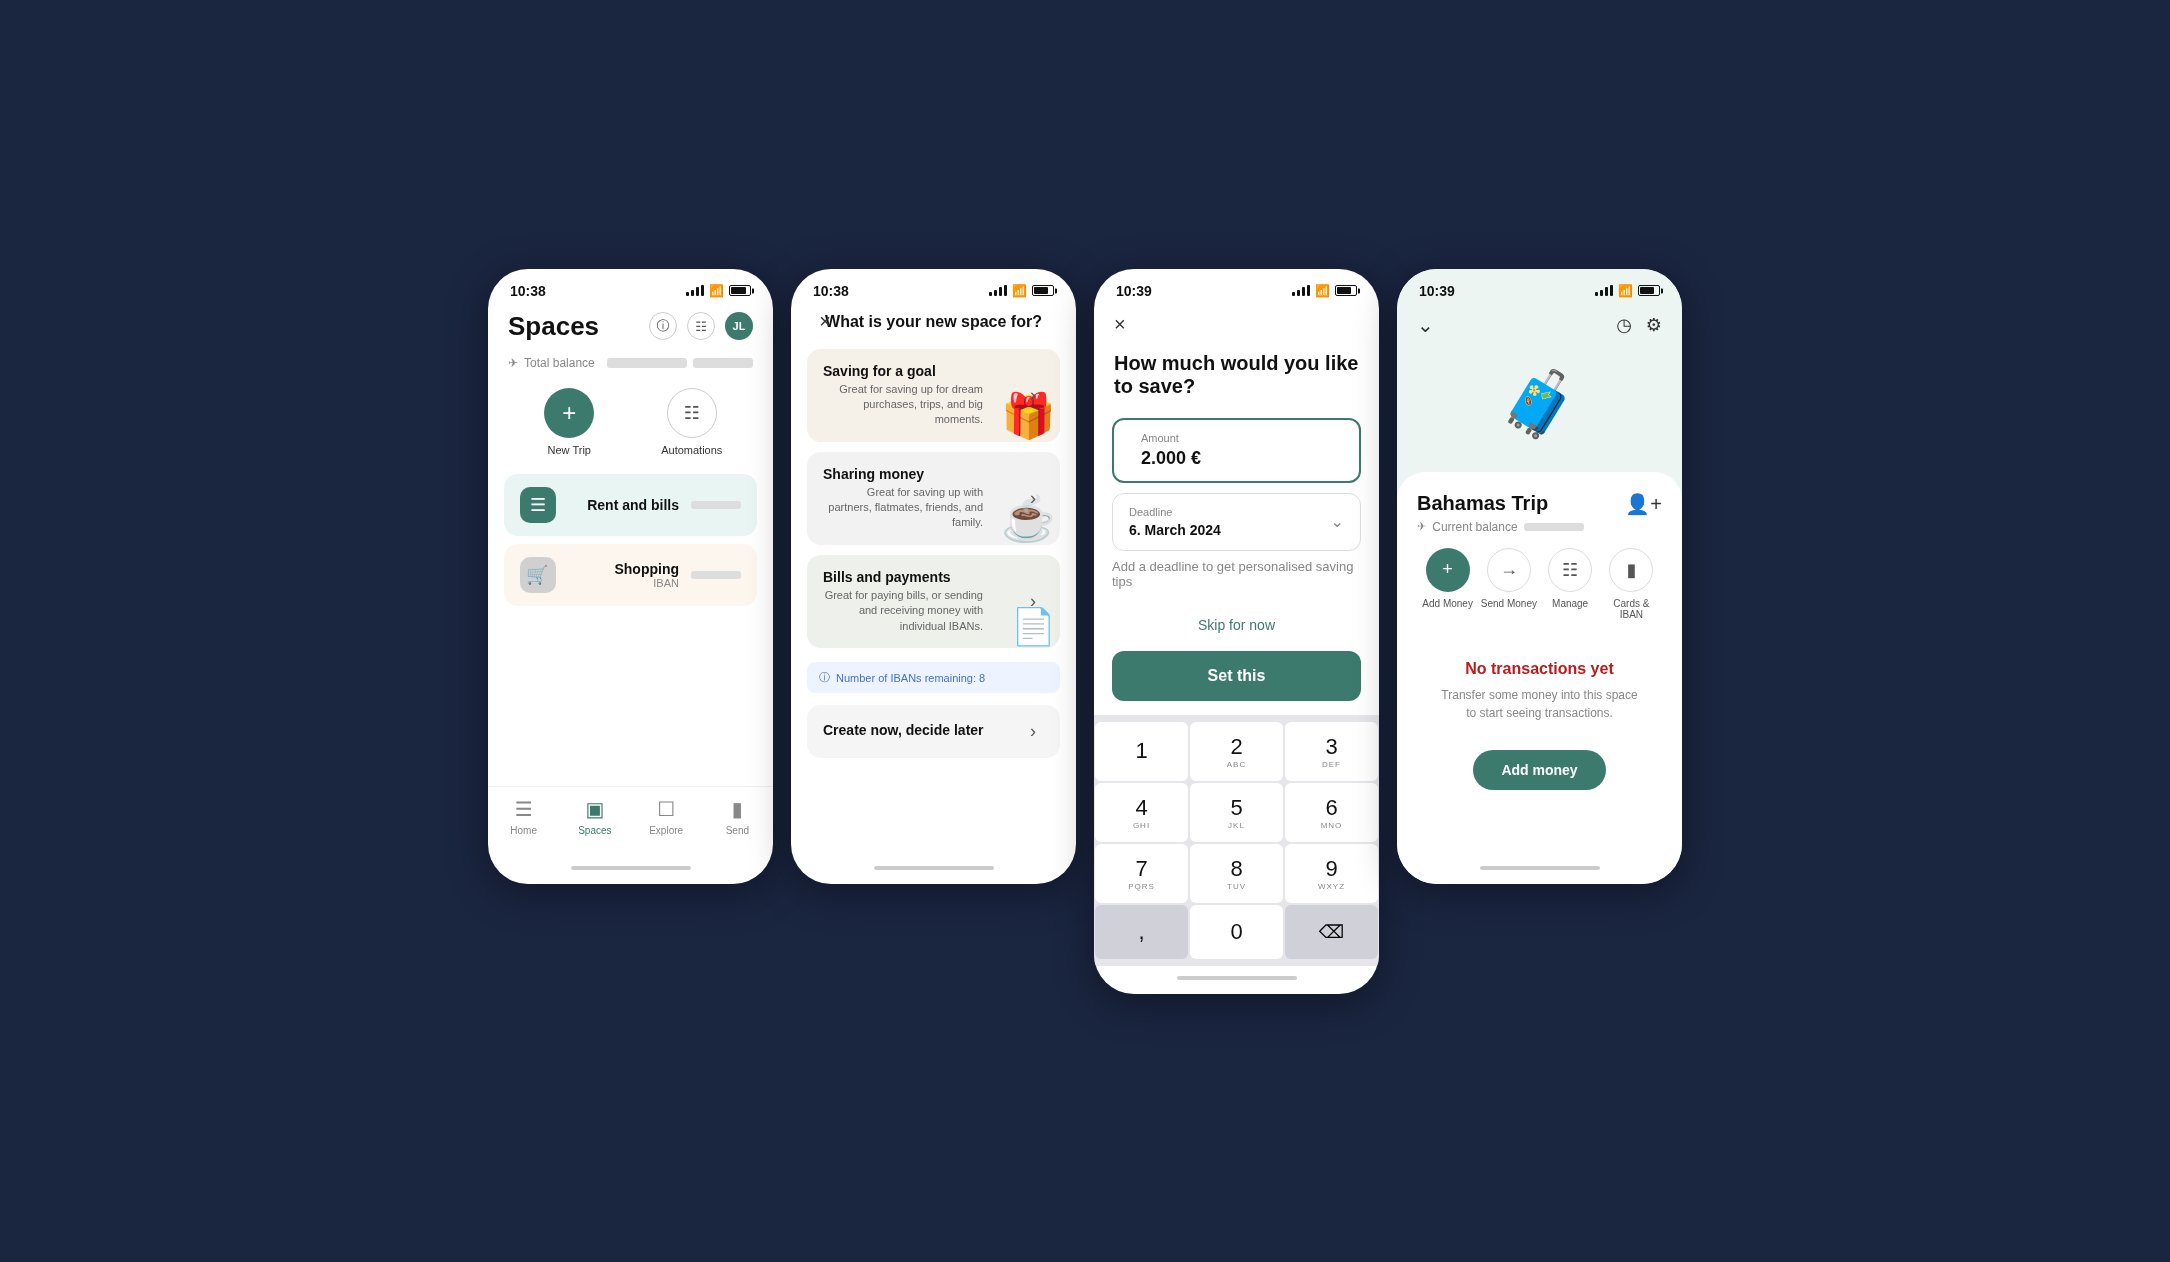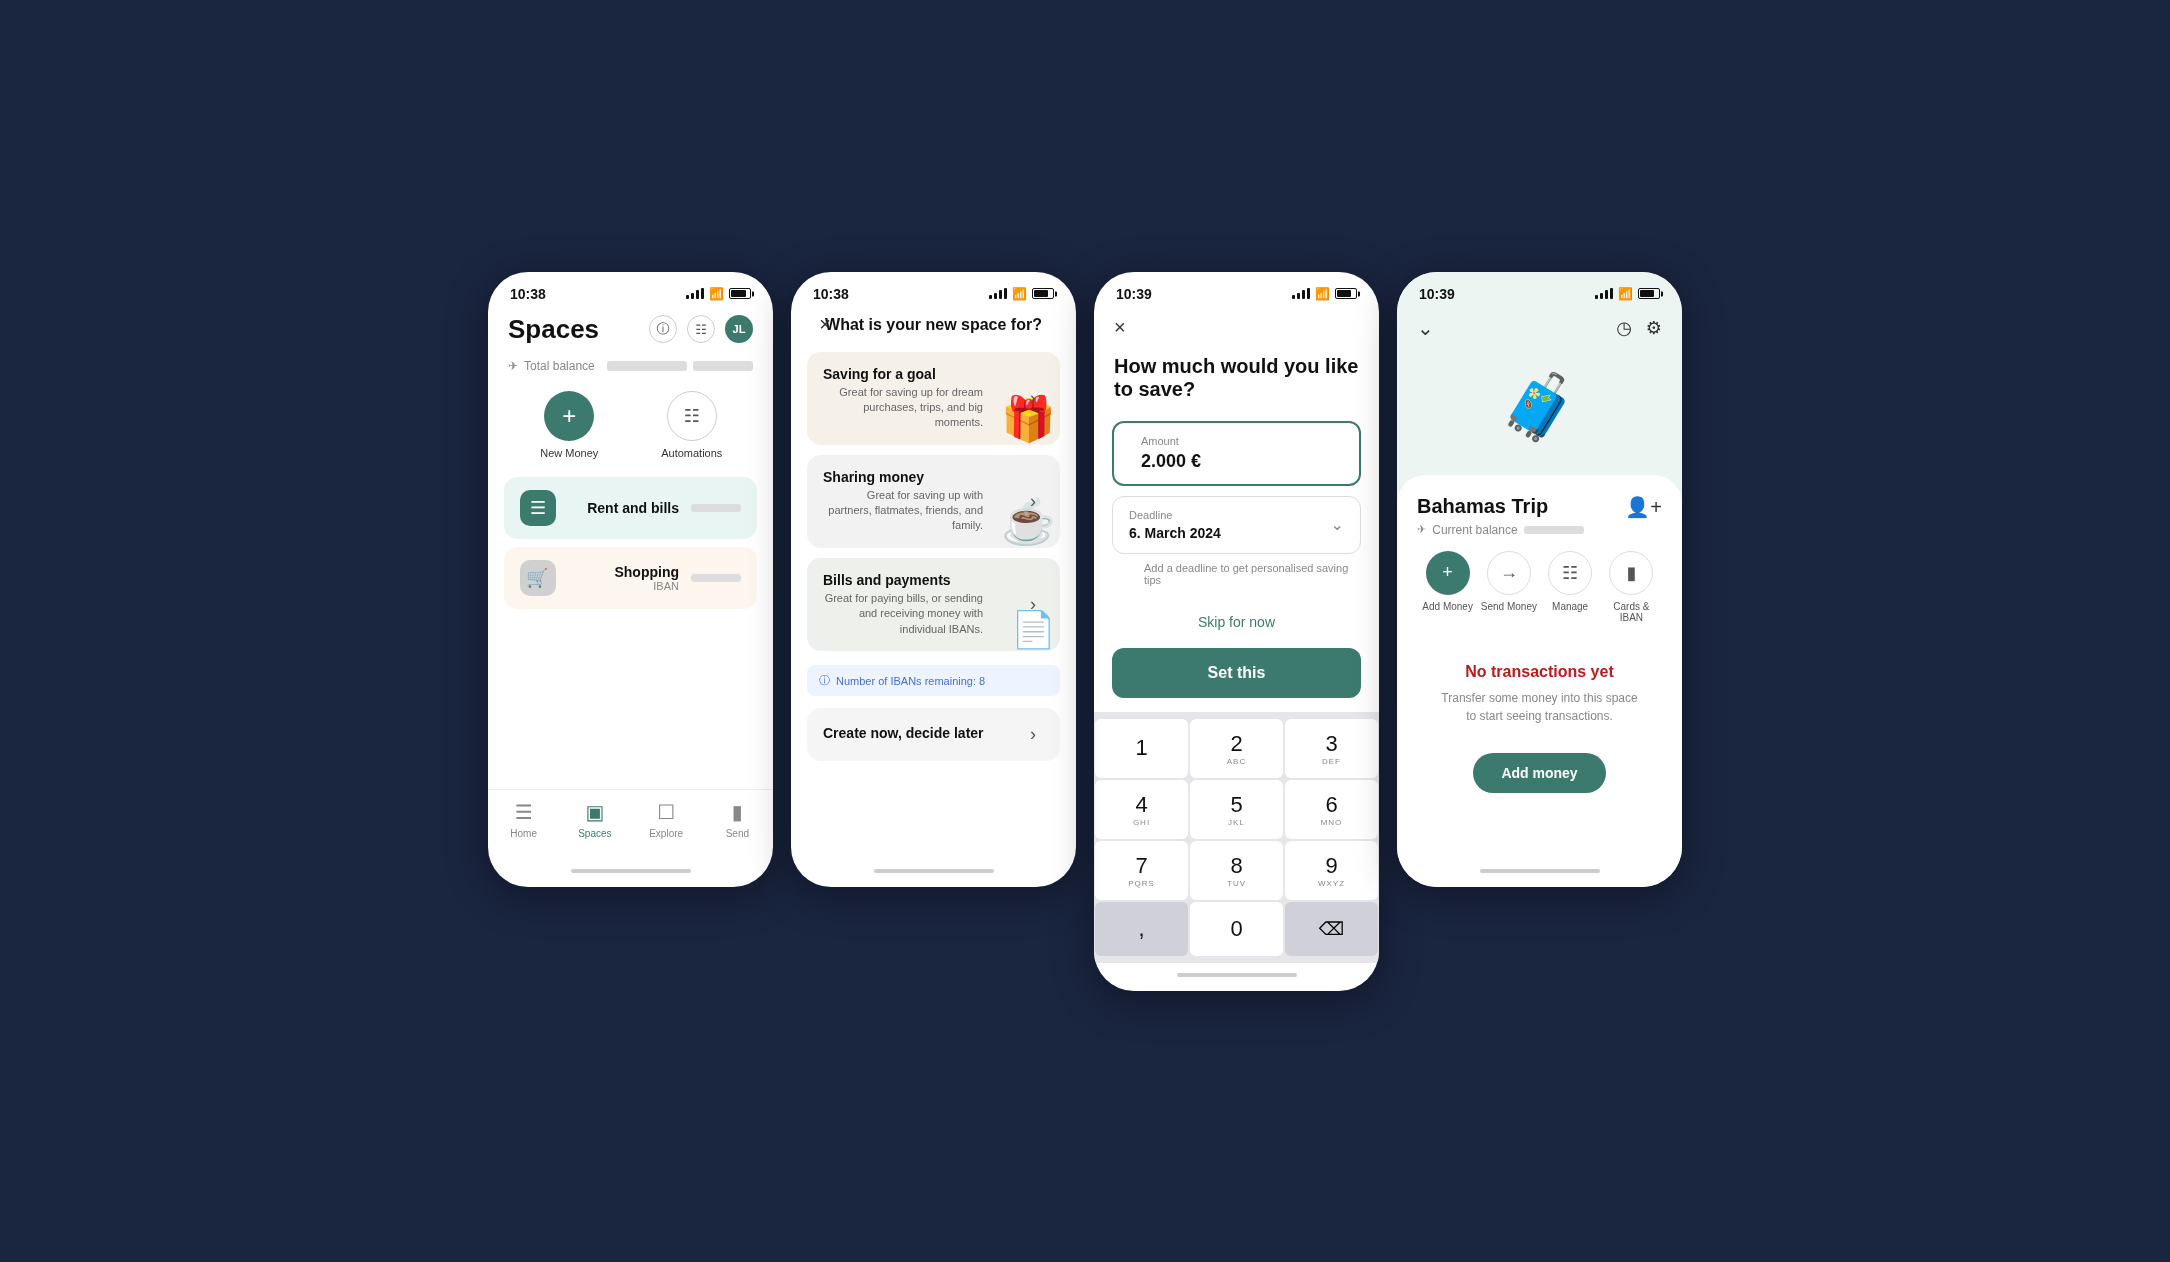--- a/index.html
+++ b/index.html
@@ -174,21 +174,21 @@
     }
     .field-label { font-size: 11px; color: #888; margin-bottom: 4px; }
     .field-value { font-size: 18px; font-weight: 600; color: #111; }
     .deadline-field {
       margin: 0 18px 8px;
       border: 1.5px solid #ddd;
       border-radius: 12px;
       padding: 12px 16px;
       display: flex; align-items: center; justify-content: space-between;
     }
-    .deadline-info { font-size: 11px; color: #888; padding: 0 18px 14px; margin-left: 32px; }
+    .deadline-info { font-size: 13px; color: #888; padding: 0 18px 14px; }
     .skip-link {
       text-align: center; padding: 14px;
       font-size: 14px; color: #3d7a6e; font-weight: 500; cursor: pointer;
     }
     .set-goal-btn {
       margin: 4px 18px 14px;
       background: #3d7a6e;
       color: white;
       border: none;
       border-radius: 12px;
@@ -315,21 +315,21 @@
     <div class="total-balance-row">
       <span style="font-size:12px">✈</span>
       <span style="font-size:12px;color:#888;margin-right:6px">Total balance</span>
       <span class="blurred-text"></span>
       <span class="balance-value"></span>
     </div>
 
     <div class="spaces-actions">
       <div class="space-action">
         <div class="add-circle">+</div>
-        <span class="action-label">New Money</span>
+        <span class="action-label">New Trip</span>
       </div>
       <div class="space-action">
         <div class="auto-circle">☷</div>
         <span class="action-label">Automations</span>
       </div>
     </div>
 
     <div class="space-item active">
       <div class="space-icon teal">☰</div>
       <div class="space-info">

